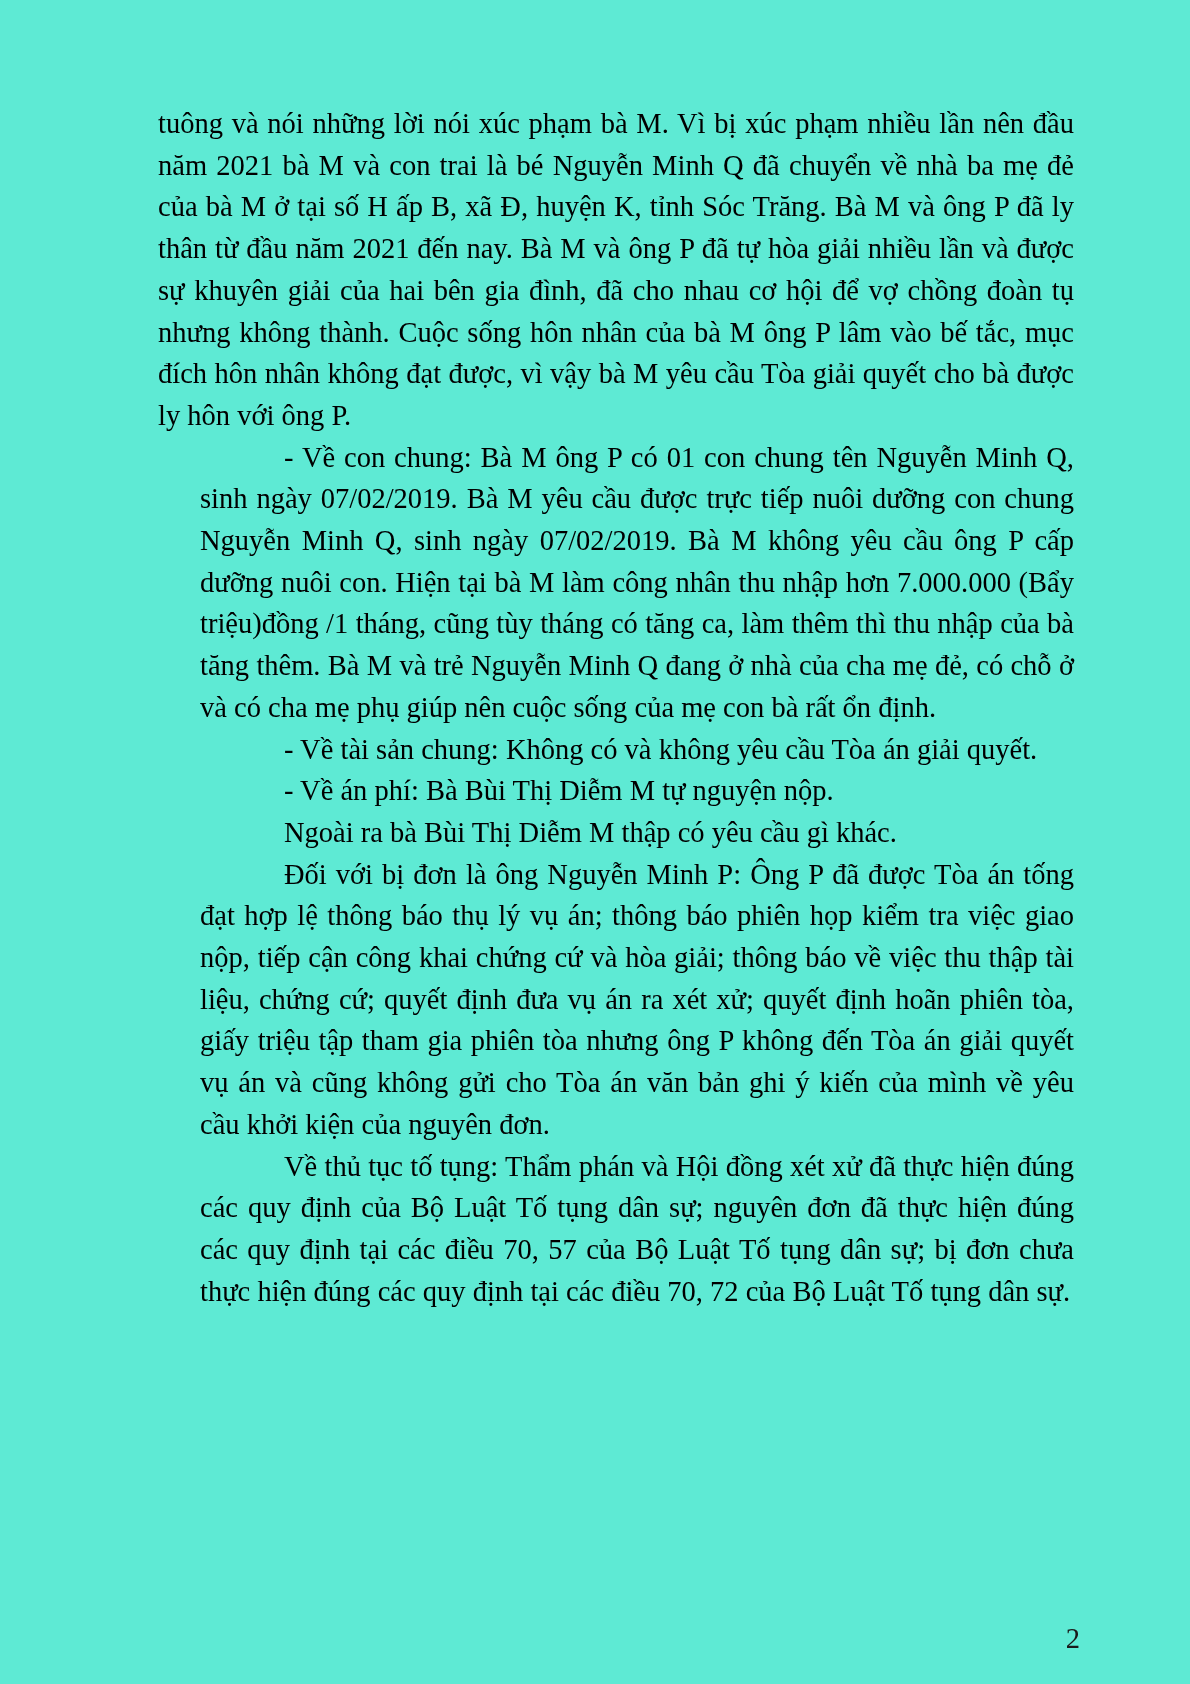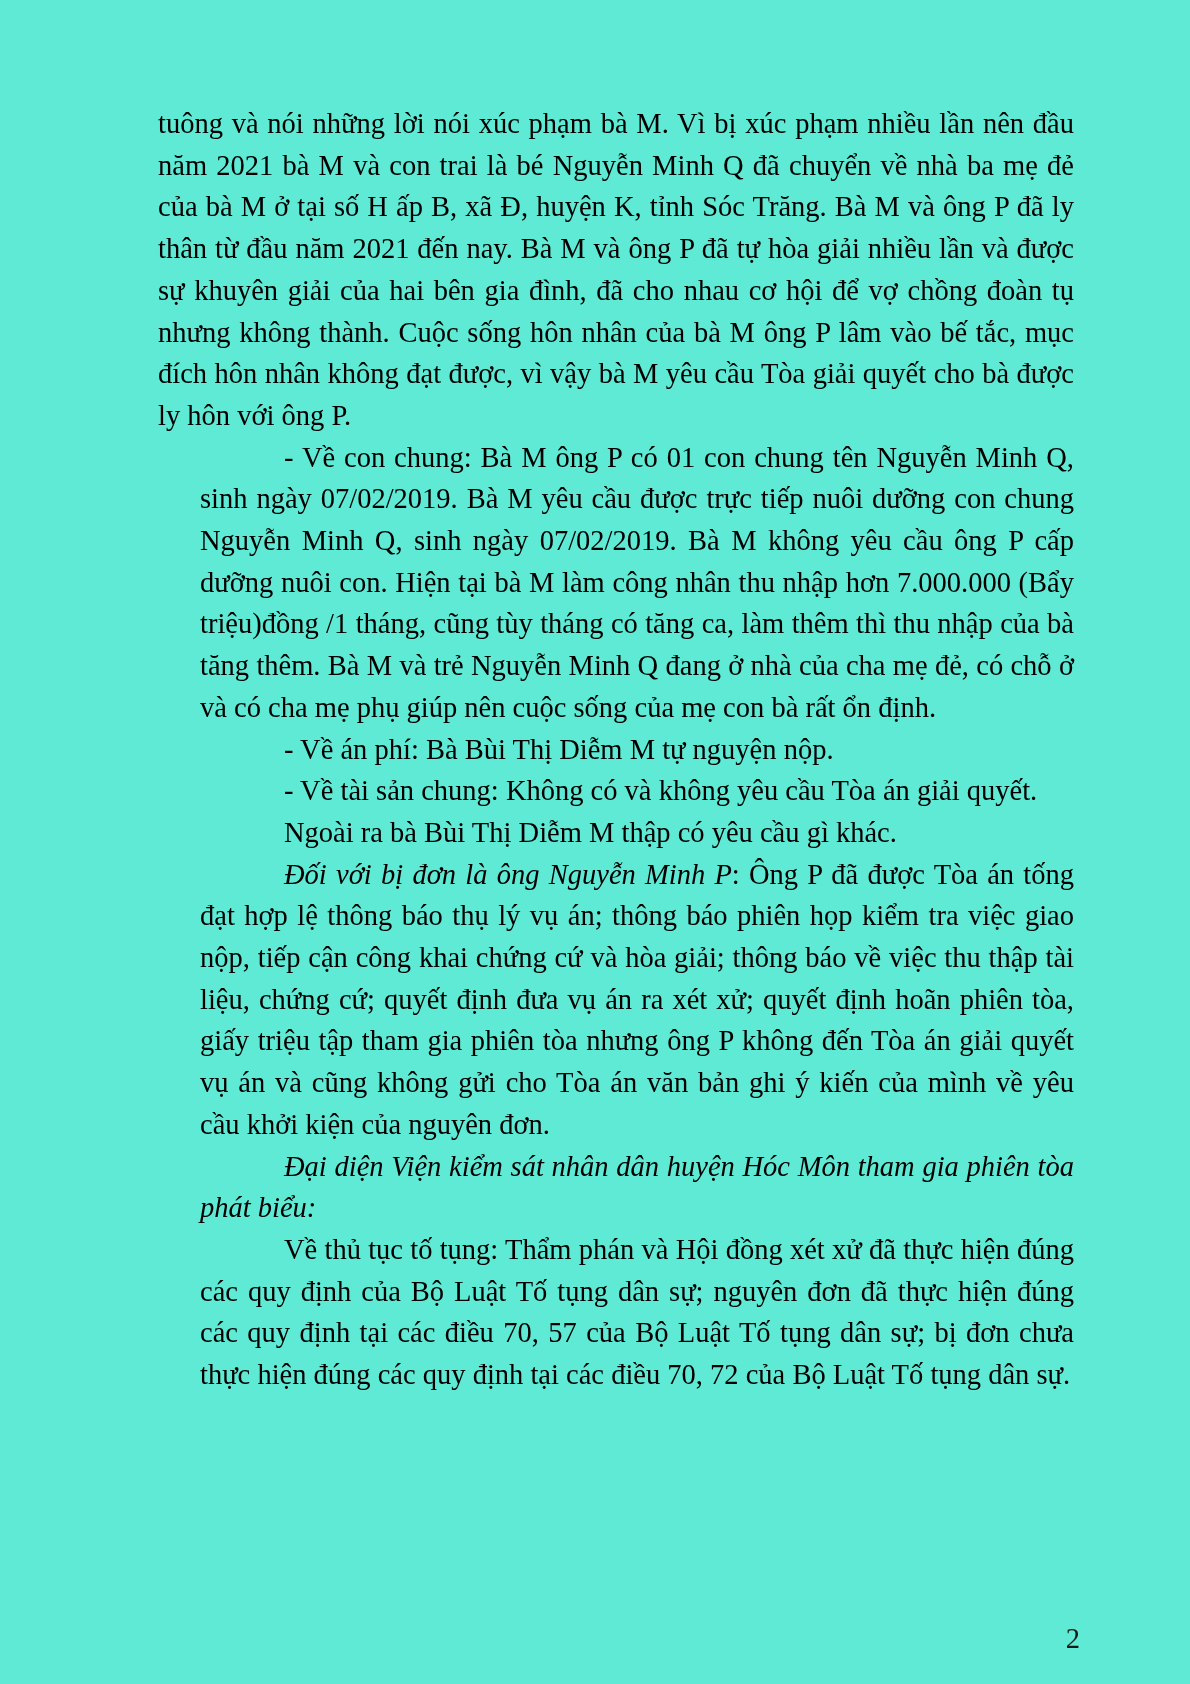--- a/index.html
+++ b/index.html
@@ -27,39 +27,37 @@
   }
   p.para {
     margin: 0;
     padding: 0;
   }
   p.para.indent {
     text-indent: 84px;
     margin-left: 42px;
   }
   .run-italic {
-    font-style: italic;
   }
   .page-number {
     position: absolute;
     top: 1618px;
     right: 110px;
     font-size: 28.5px;
     line-height: 41.7px;
     color: #1a1a1a;
   }
 </style>
 </head>
 <body>
 
 <div class="page">
   <div class="body-text" id="doc-body">
       <p class="para"><span class="run-regular">tuông và nói những lời nói xúc phạm bà M. Vì bị xúc phạm nhiều lần nên đầu năm 2021 bà M và con trai là bé Nguyễn Minh Q đã chuyển về nhà ba mẹ đẻ của bà M ở tại số H ấp B, xã Đ, huyện K, tỉnh Sóc Trăng. Bà M và ông P đã ly thân từ đầu năm 2021 đến nay. Bà M và ông P đã tự hòa giải nhiều lần và được sự khuyên giải của hai bên gia đình, đã cho nhau cơ hội để vợ chồng đoàn tụ nhưng không thành. Cuộc sống hôn nhân của bà M ông P lâm vào bế tắc, mục đích hôn nhân không đạt được, vì vậy bà M yêu cầu Tòa giải quyết cho bà được ly hôn với ông P.</span></p>
       <p class="para indent"><span class="run-regular">- Về con chung: Bà M ông P có 01 con chung tên Nguyễn Minh Q, sinh ngày 07/02/2019. Bà M yêu cầu được trực tiếp nuôi dưỡng con chung Nguyễn Minh Q, sinh ngày 07/02/2019. Bà M không yêu cầu ông P cấp dưỡng nuôi con. Hiện tại bà M làm công nhân thu nhập hơn 7.000.000 (Bẩy triệu)đồng /1 tháng, cũng tùy tháng có tăng ca, làm thêm thì thu nhập của bà tăng thêm. Bà M và trẻ Nguyễn Minh Q đang ở nhà của cha mẹ đẻ, có chỗ ở và có cha mẹ phụ giúp nên cuộc sống của mẹ con bà rất ổn định.</span></p>
+      <p class="para indent"><span class="run-regular">- Về tài sản chung: Không có và không yêu cầu Tòa án giải quyết.</span></p>
       <p class="para indent"><span class="run-regular">- Về án phí: Bà Bùi Thị Diễm M tự nguyện nộp.</span></p>
-      <p class="para indent"><span class="run-regular">- Về tài sản chung: Không có và không yêu cầu Tòa án giải quyết.</span></p>
       <p class="para indent"><span class="run-regular">Ngoài ra bà Bùi Thị Diễm M thập có yêu cầu gì khác.</span></p>
       <p class="para indent"><span class="run-italic">Đối với bị đơn là ông Nguyễn Minh P</span><span class="run-regular">: Ông P đã được Tòa án tống đạt hợp lệ thông báo thụ lý vụ án; thông báo phiên họp kiểm tra việc giao nộp, tiếp cận công khai chứng cứ và hòa giải; thông báo về việc thu thập tài liệu, chứng cứ; quyết định đưa vụ án ra xét xử; quyết định hoãn phiên tòa, giấy triệu tập tham gia phiên tòa nhưng ông P không đến Tòa án giải quyết vụ án và cũng không gửi cho Tòa án văn bản ghi ý kiến của mình về yêu cầu khởi kiện của nguyên đơn.</span></p>
-      <p class="para indent"><span class="run-italic">Đại diện Viện kiểm sát nhân dân huyện Hóc Môn tham gia phiên tòa phát biểu:</span></p>
       <p class="para indent"><span class="run-regular">Về thủ tục tố tụng: Thẩm phán và Hội đồng xét xử đã thực hiện đúng các quy định của Bộ Luật Tố tụng dân sự; nguyên đơn đã thực hiện đúng các quy định tại các điều 70, 57 của Bộ Luật Tố tụng dân sự; bị đơn chưa thực hiện đúng các quy định tại các điều 70, 72 của Bộ Luật Tố tụng dân sự.</span></p>
     </div>
   <div class="page-number">2</div>
 </div>
 
 </body></html>

